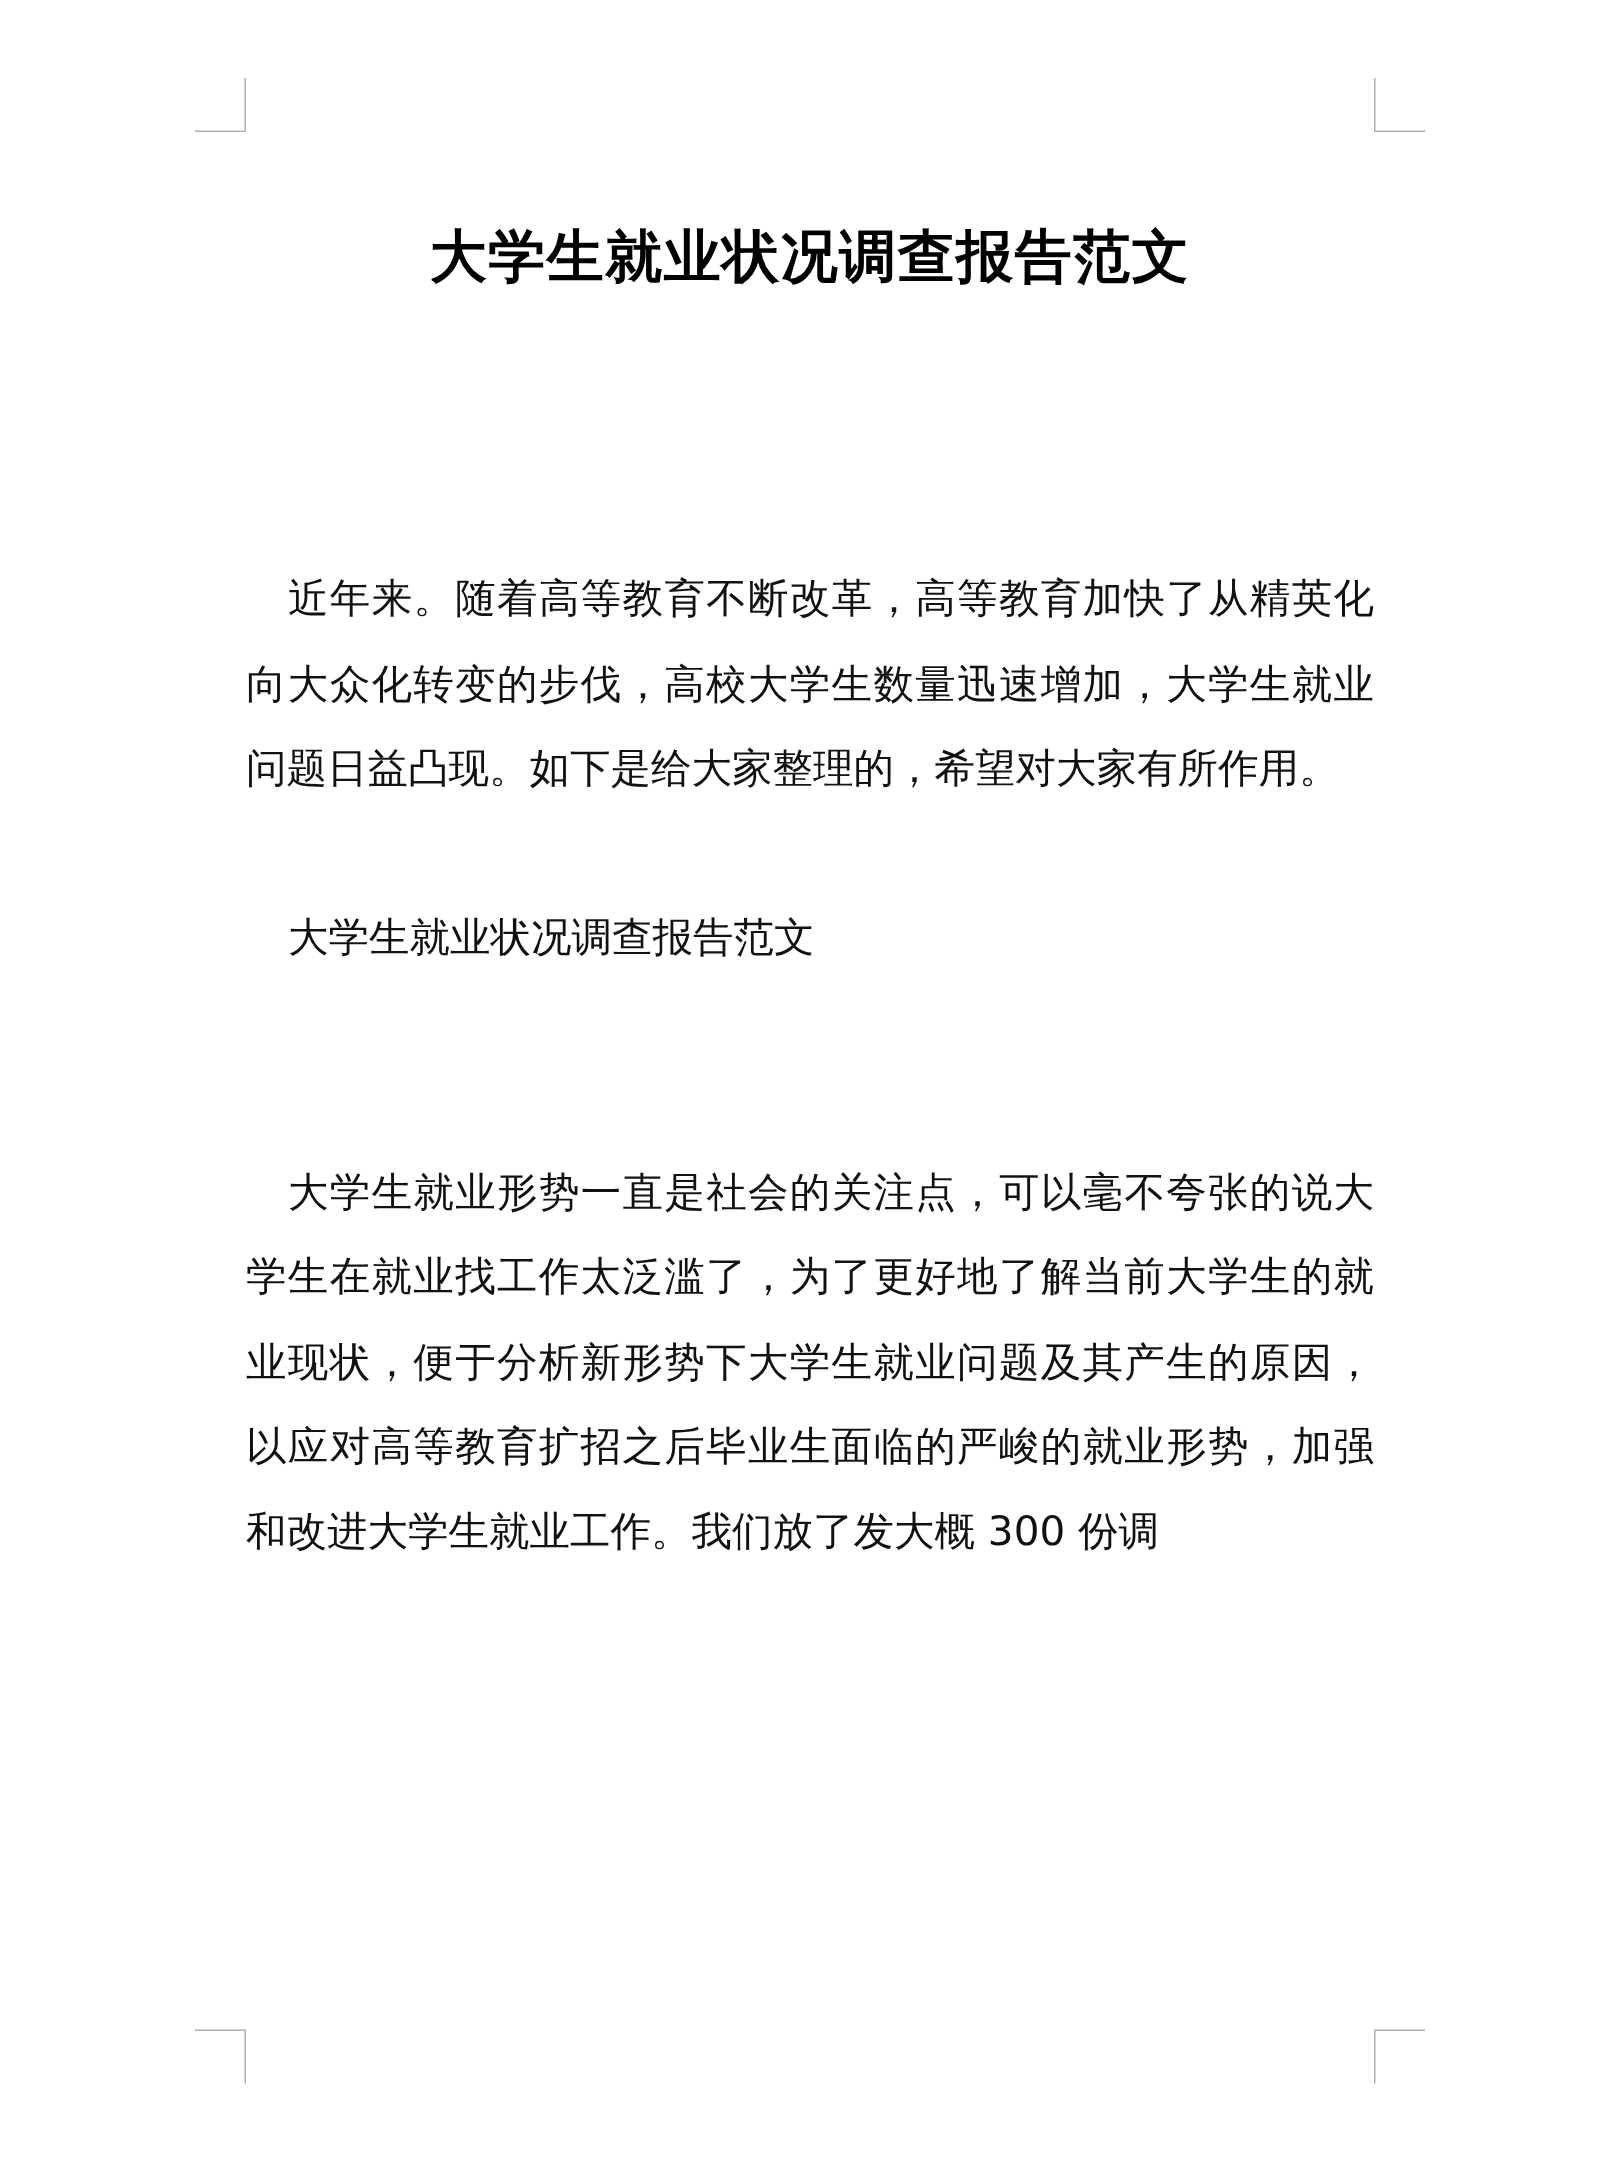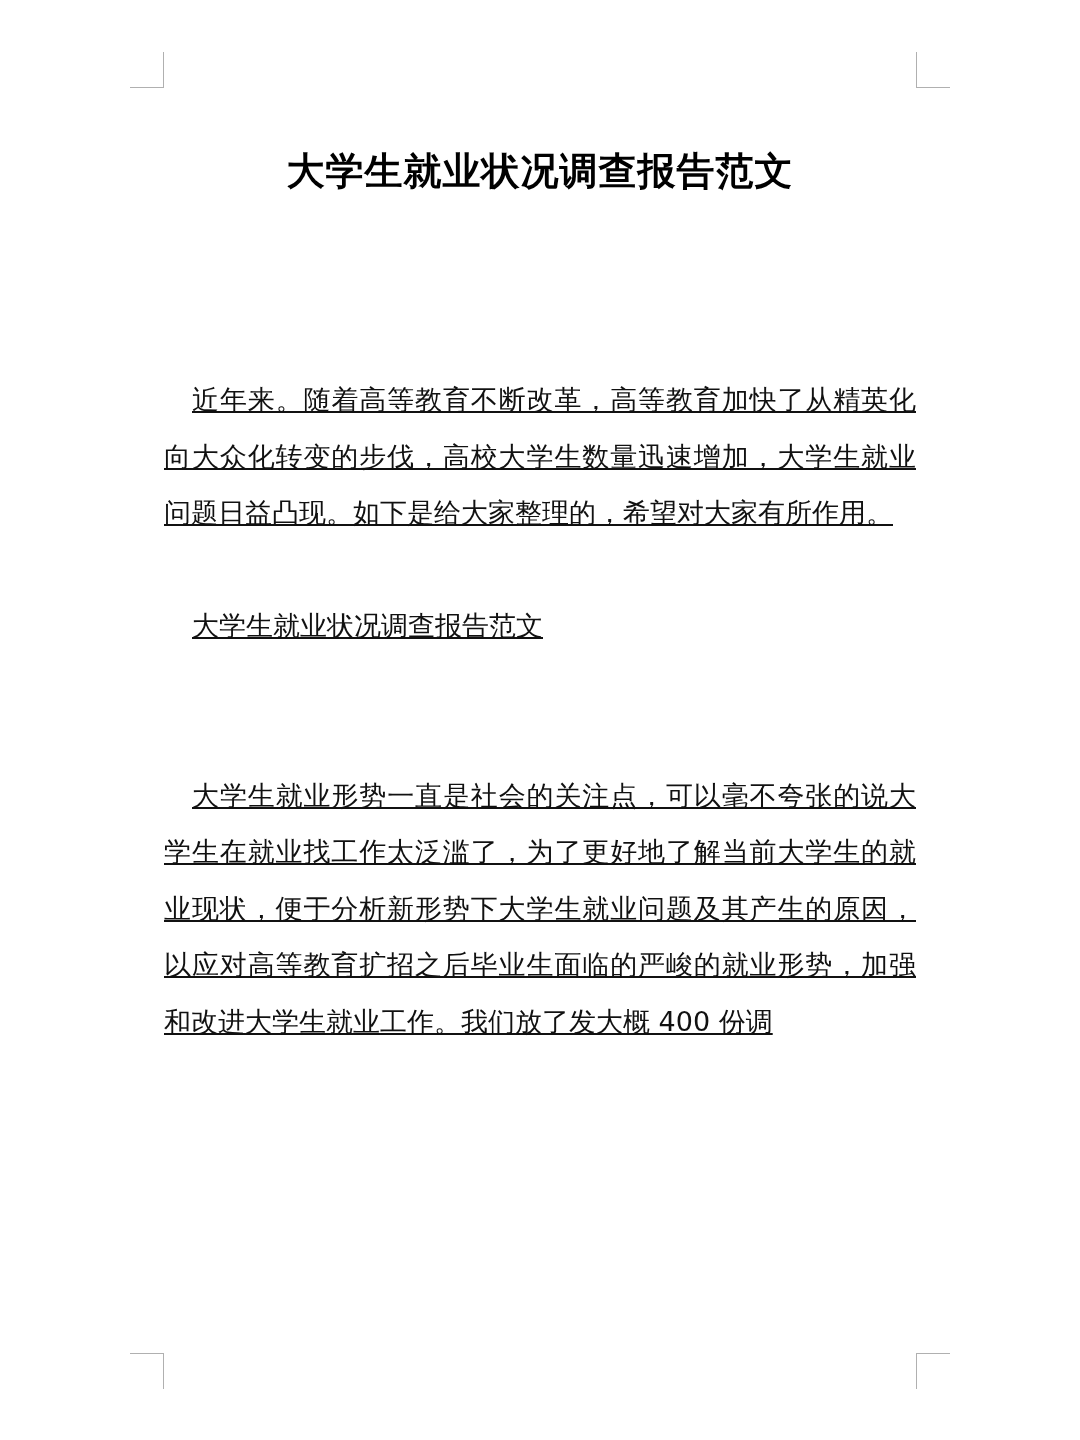--- a/index.html
+++ b/index.html
@@ -7,33 +7,33 @@
            font-family: "DejaVu Sans", "Liberation Sans", sans-serif; color: #111111; }
     .corner { position: absolute; border-color: #b0b0b0; border-style: solid; border-width: 0; }
     .c-tl { left: 130px; top: 52px; width: 33px; height: 35px; border-right-width: 1px; border-bottom-width: 1px; }
     .c-tr { left: 916px; top: 52px; width: 33px; height: 35px; border-left-width: 1px; border-bottom-width: 1px; }
     .c-bl { left: 130px; top: 1353px; width: 33px; height: 35px; border-right-width: 1px; border-top-width: 1px; }
     .c-br { left: 916px; top: 1353px; width: 33px; height: 35px; border-left-width: 1px; border-top-width: 1px; }
     .title { position: absolute; left: 0; width: 1080px; top: 146px; text-align: center;
              font-size: 38px; font-weight: bold; color: #000; letter-spacing: 1px; margin: 0; }
     .body { position: absolute; left: 164px; width: 752px; top: 372px; }
     .para { margin: 0; font-size: 27px; line-height: 56.5px; text-indent: 28px;
-            text-align: justify; color: #111; text-decoration: underline; }
+            text-align: justify; color: #111; }
     .gap { height: 56.5px; }
   </style>
 </head>
 <body>
 
 <div class="corner c-tl"></div>
 <div class="corner c-tr"></div>
 <div class="corner c-bl"></div>
 <div class="corner c-br"></div>
 
 <h1 class="title">大学生就业状况调查报告范文</h1>
 
 <div class="body">
   <p class="para">近年来。随着高等教育不断改革，高等教育加快了从精英化向大众化转变的步伐，高校大学生数量迅速增加，大学生就业问题日益凸现。如下是给大家整理的，希望对大家有所作用。</p>
   <div class="gap"></div>
   <p class="para">大学生就业状况调查报告范文</p>
   <div class="gap"></div>
   <div class="gap"></div>
-  <p class="para">大学生就业形势一直是社会的关注点，可以毫不夸张的说大学生在就业找工作太泛滥了，为了更好地了解当前大学生的就业现状，便于分析新形势下大学生就业问题及其产生的原因，以应对高等教育扩招之后毕业生面临的严峻的就业形势，加强和改进大学生就业工作。我们放了发大概 400 份调</p>
+  <p class="para">大学生就业形势一直是社会的关注点，可以毫不夸张的说大学生在就业找工作太泛滥了，为了更好地了解当前大学生的就业现状，便于分析新形势下大学生就业问题及其产生的原因，以应对高等教育扩招之后毕业生面临的严峻的就业形势，加强和改进大学生就业工作。我们放了发大概 300 份调</p>
 </div>
 
 </body></html>

